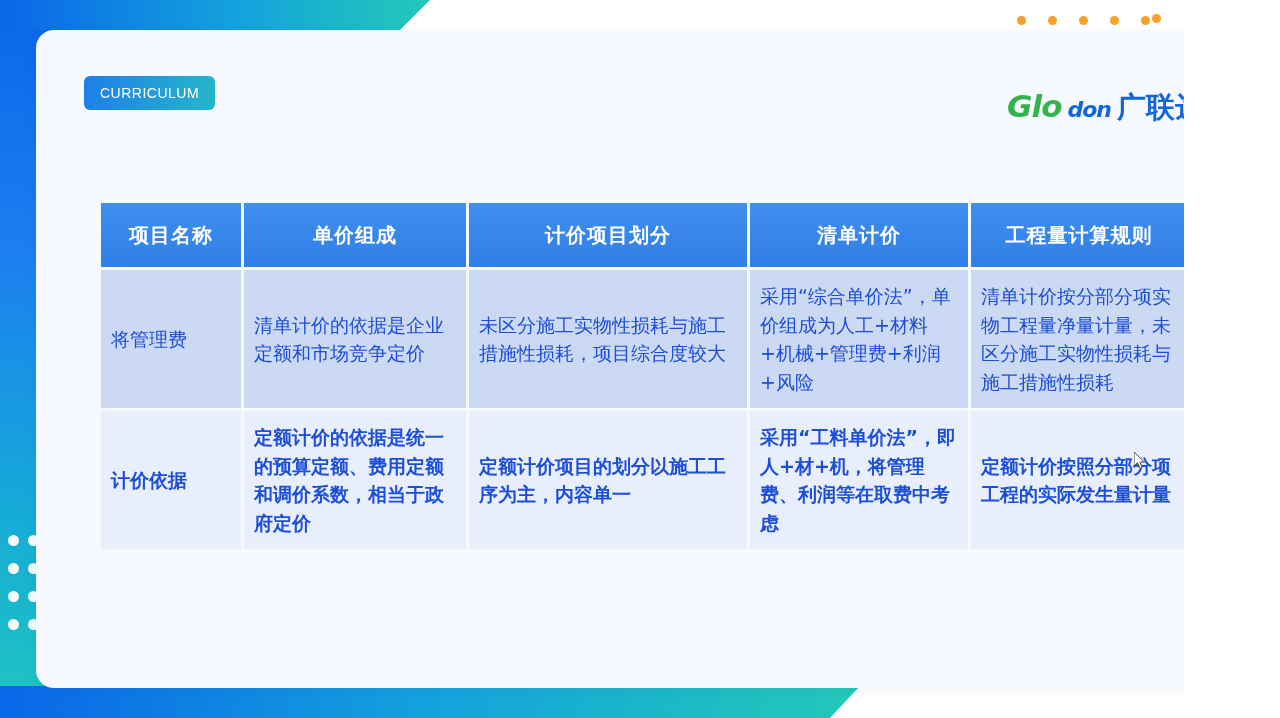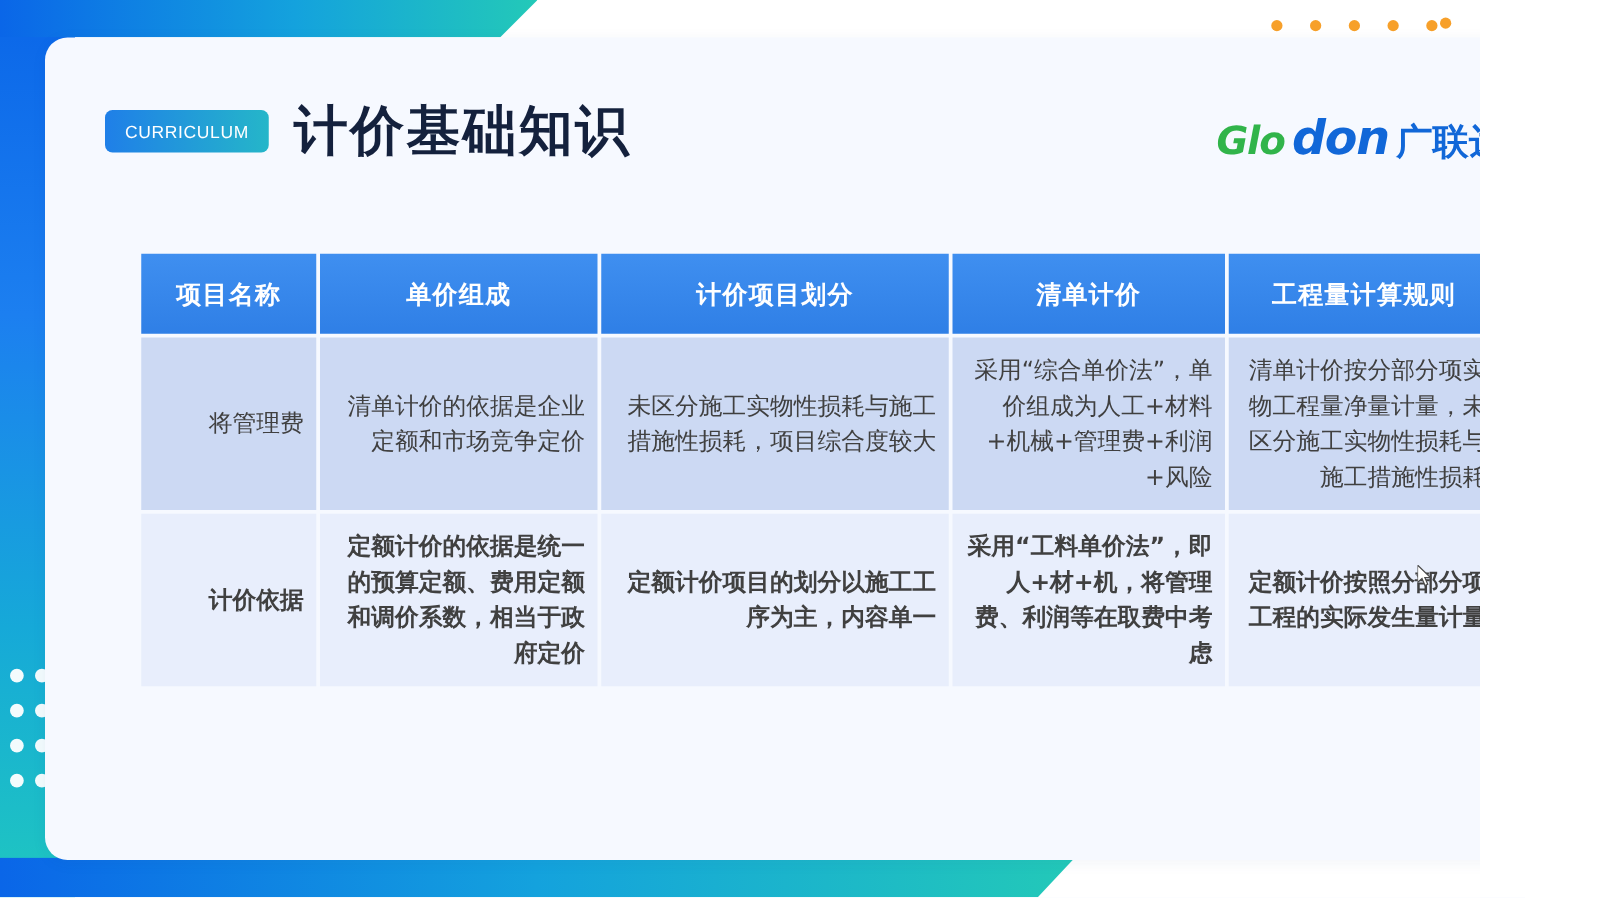--- a/index.html
+++ b/index.html
@@ -130,56 +130,56 @@
   .logo .g1 {
     font-size: 31px;
     font-weight: bold;
     font-style: italic;
     color: #31b44a;
     letter-spacing: -1px;
     font-family: "DejaVu Sans", sans-serif;
     text-align: center;
   }
   .logo .g2 {
-    font-size: 38px;
+    font-size: 22px;
     font-weight: bold;
     font-style: italic;
     color: #1167d8;
     letter-spacing: -1px;
     font-family: "DejaVu Sans", sans-serif;
   }
   .logo .cn {
     font-size: 29px;
     font-weight: bold;
     color: #1167d8;
     font-family: Liberation Sans, sans-serif;
   }
   
   table.matrix {
     position: absolute;
-    left: 74px;
+    left: 62px;
     top: 170px;
     width: 1080px;
     border-collapse: separate;
     border-spacing: 3px;
     table-layout: fixed;
   }
   table.matrix th {
     background: linear-gradient(180deg, #3f8ff0 0%, #2f7fe6 100%);
     color: #ffffff;
     font-size: 20px;
     font-weight: bold;
     height: 62px;
     font-family: "DejaVu Sans", sans-serif;
     letter-spacing: 1px;
   }
   table.matrix td {
     font-size: 19px;
-    color: #404040;
-    text-align: right;
+    color: #1d4ed8;
+    text-align: left;
     vertical-align: middle;
     padding: 12px 10px;
     line-height: 1.5;
     font-family: "DejaVu Sans", sans-serif;
     margin-top: 45px;
   }
   tr.row-a td { background: #ccd9f3; }
   tr.row-b td { background: #e8eefc; font-weight: bold; }
   td.name-cell { font-size: 20px; }
   .col1 { width: 140px; }
@@ -227,21 +227,20 @@
       <div class="d"></div>
     <div class="d"></div>
       <div class="d"></div>
     <div class="d"></div>
       <div class="d"></div>
   </div>
 
   <div class="card">
     <div class="header">
       <div class="tag">CURRICULUM</div>
-      <div class="title">计价基础知识</div>
     </div>
 
     <div class="logo">
       <span class="g1">Glo</span>
         <span class="g2">don</span>
       <span class="cn">广联达</span>
     </div>
 
     <table class="matrix">
       <colgroup>

